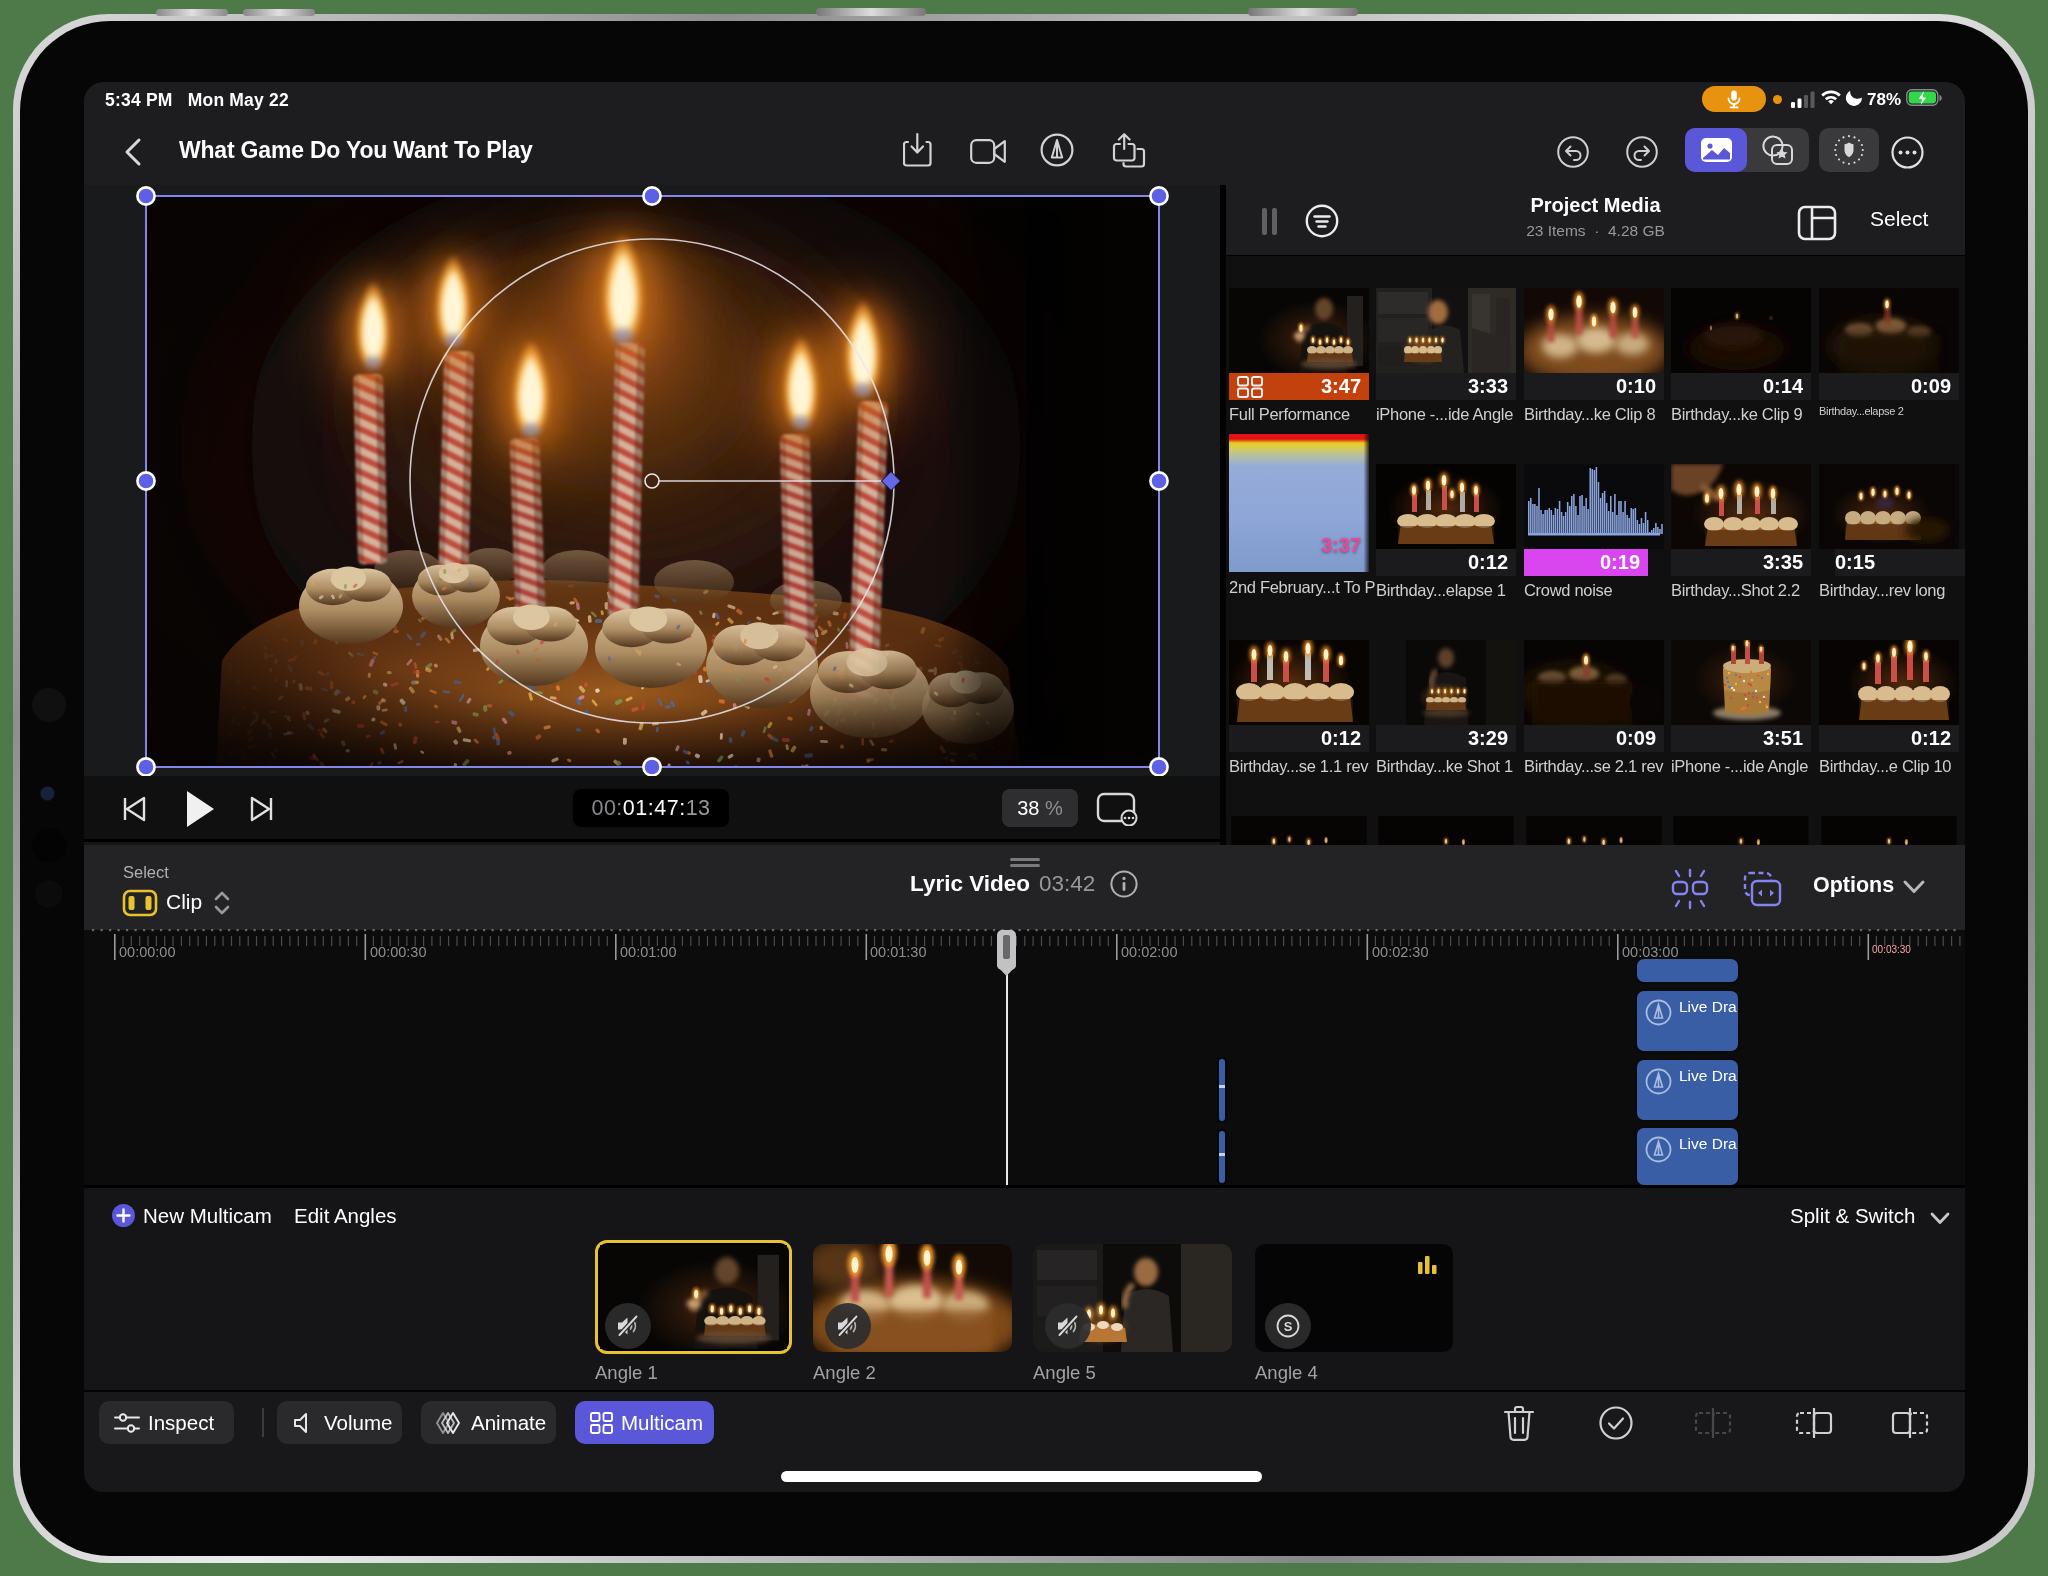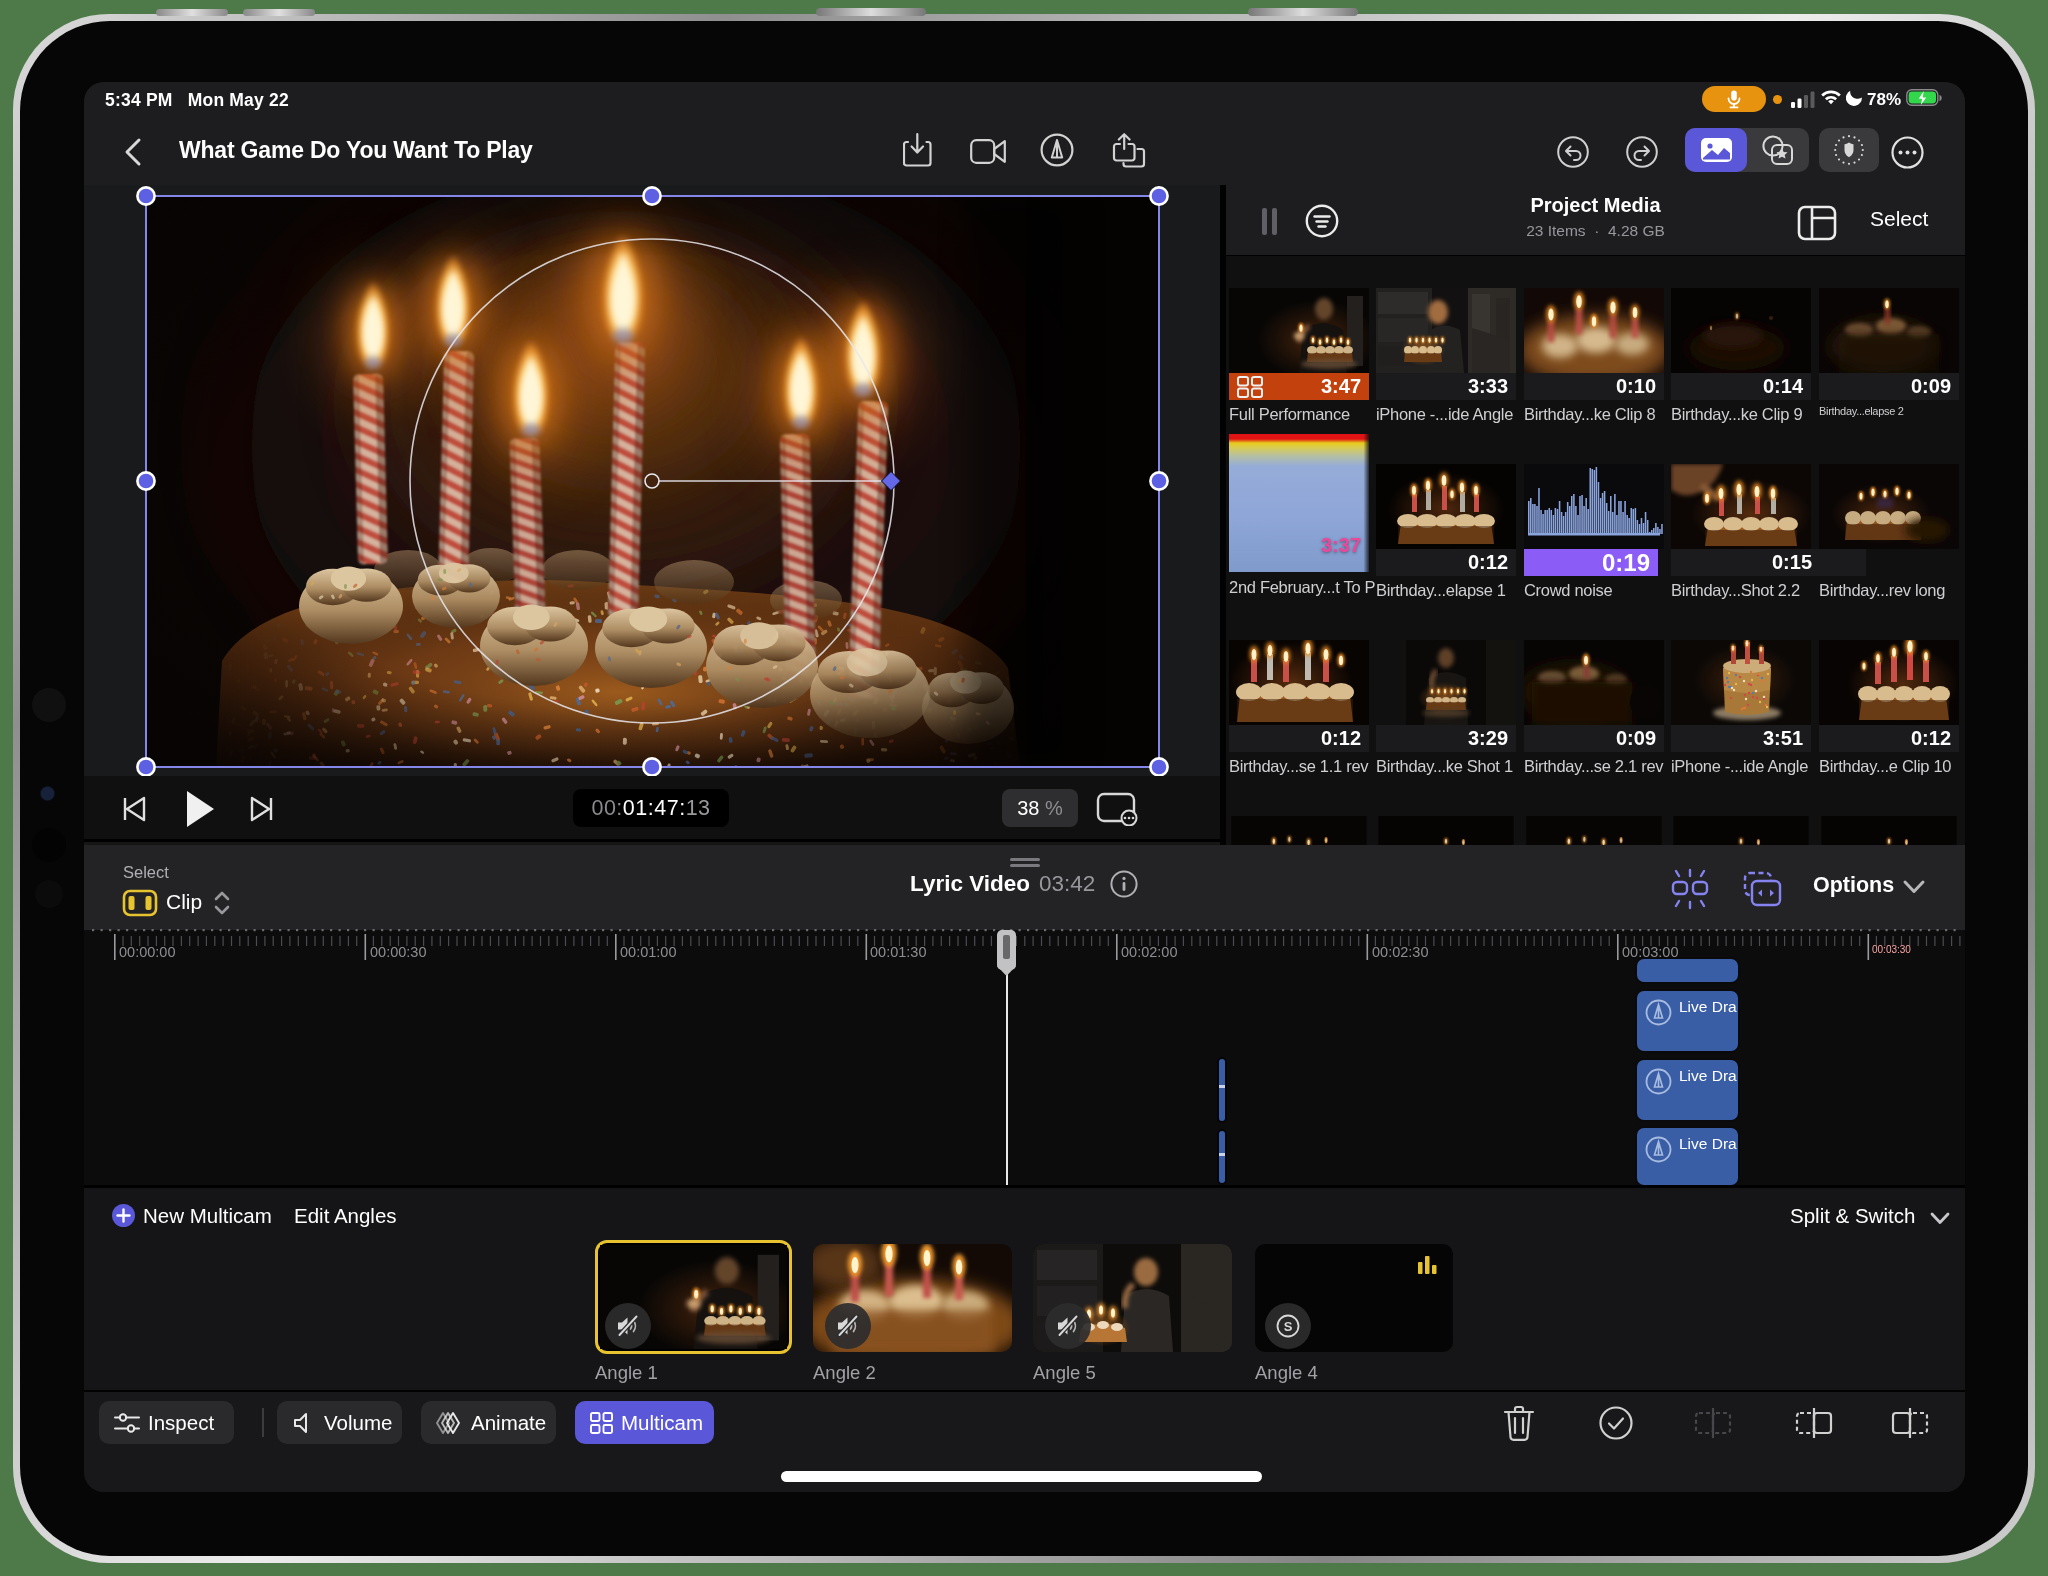--- a/index.html
+++ b/index.html
@@ -1549,31 +1549,31 @@
     <div class="abs" style="left:1735px;top:291px;width:140px;height:27px;background:#1b1b1e;color:#fff;font-size:20px;font-weight:700;text-align:right;line-height:27px;padding-right:8px">0:09</div>
     <div class="txt" style="left:1735px;top:323px;width:146px;overflow:hidden;font-size:11px;letter-spacing:-0.3px;color:#cfcfd2">Birthday...elapse 2</div>
     <svg class="abs" style="left:1292px;top:382px" width="140" height="85">
       <use href="#t-cake6"></use>
     </svg>
     <div class="abs" style="left:1292px;top:467px;width:140px;height:27px;background:#1b1b1e;color:#fff;font-size:20px;font-weight:700;text-align:right;line-height:27px;padding-right:8px">0:12</div>
     <div class="txt" style="left:1292px;top:499px;width:146px;overflow:hidden;font-size:16.5px;letter-spacing:-0.3px;color:#cfcfd2">Birthday...elapse 1</div>
     <svg class="abs" style="left:1440px;top:382px" width="140" height="85">
       <use href="#t-wave"></use>
     </svg>
-    <div class="abs" style="left:1440px;top:467px;width:134px;height:27px;background:#8b5cf6;color:#fff;font-size:24px;font-weight:700;text-align:right;line-height:27px;padding-right:8px">0:19</div>
+    <div class="abs" style="left:1440px;top:467px;width:124px;height:27px;background:#d946ef;color:#fff;font-size:20px;font-weight:700;text-align:right;line-height:27px;padding-right:8px">0:19</div>
     <div class="txt" style="left:1440px;top:499px;width:146px;overflow:hidden;font-size:16.5px;letter-spacing:-0.3px;color:#cfcfd2">Crowd noise</div>
     <svg class="abs" style="left:1587px;top:382px" width="140" height="85">
       <use href="#t-hand"></use>
     </svg>
     <div class="abs" style="left:1587px;top:467px;width:140px;height:27px;background:#1b1b1e;color:#fff;font-size:20px;font-weight:700;text-align:right;line-height:27px;padding-right:8px">3:35</div>
     <div class="txt" style="left:1587px;top:499px;width:146px;overflow:hidden;font-size:16.5px;letter-spacing:-0.3px;color:#cfcfd2">Birthday...Shot 2.2</div>
     <svg class="abs" style="left:1735px;top:382px" width="140" height="85">
       <use href="#t-revlong"></use>
     </svg>
-    <div class="abs" style="left:1642px;top:467px;width:140px;height:27px;background:#1b1b1e;color:#fff;font-size:20px;font-weight:700;text-align:center;line-height:27px;padding-right:8px">0:15</div>
+    <div class="abs" style="left:1751px;top:467px;width:140px;height:27px;background:#1b1b1e;color:#fff;font-size:20px;font-weight:700;text-align:left;line-height:27px;padding-right:8px">0:15</div>
     <div class="txt" style="left:1735px;top:499px;width:146px;overflow:hidden;font-size:16.5px;letter-spacing:-0.3px;color:#cfcfd2">Birthday...rev long</div>
     <svg class="abs" style="left:1145px;top:558px" width="140" height="85">
       <use href="#t-cake6b"></use>
     </svg>
     <div class="abs" style="left:1145px;top:643px;width:140px;height:27px;background:#1b1b1e;color:#fff;font-size:20px;font-weight:700;text-align:right;line-height:27px;padding-right:8px">0:12</div>
     <div class="txt" style="left:1145px;top:675px;width:146px;overflow:hidden;font-size:16.5px;letter-spacing:-0.3px;color:#cfcfd2">Birthday...se 1.1 rev</div>
     <svg class="abs" style="left:1292px;top:558px" width="140" height="85">
       <use href="#t-person2"></use>
     </svg>
     <div class="abs" style="left:1292px;top:643px;width:140px;height:27px;background:#1b1b1e;color:#fff;font-size:20px;font-weight:700;text-align:right;line-height:27px;padding-right:8px">3:29</div>

